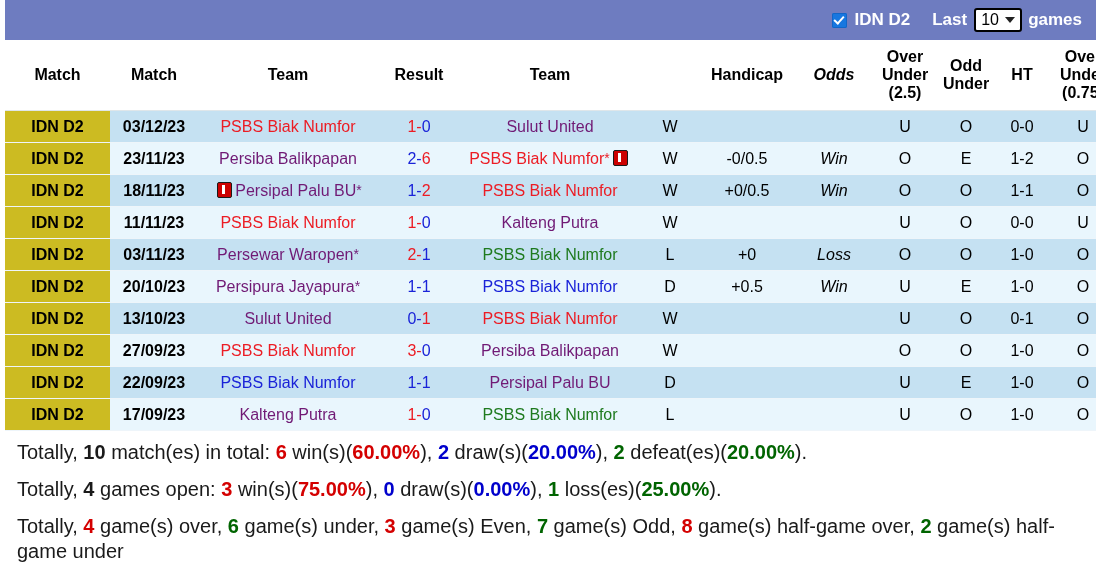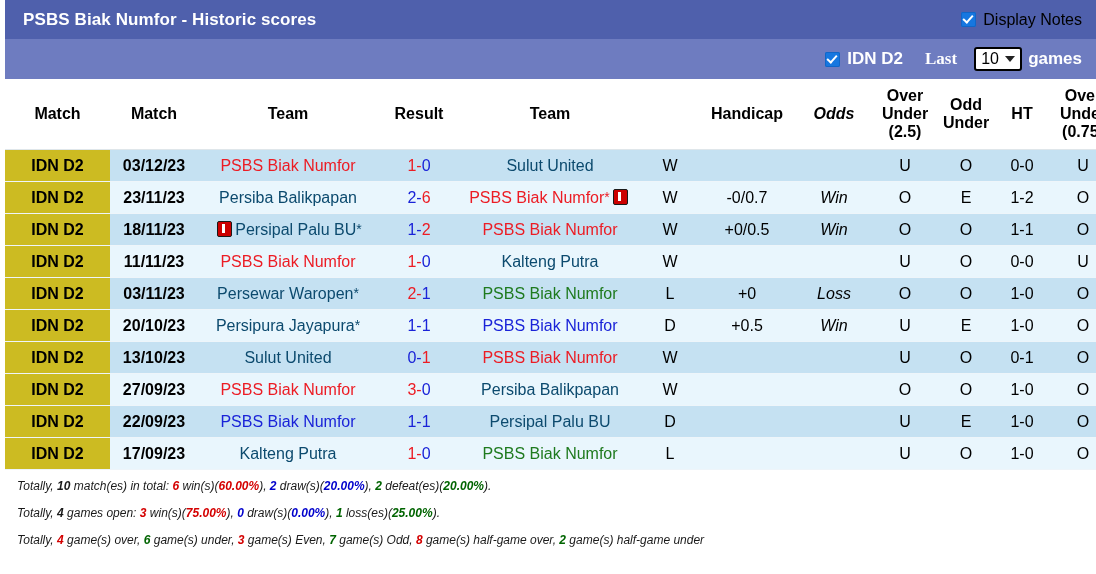--- a/index.html
+++ b/index.html
@@ -27,21 +27,21 @@
     width:15px;height:15px;border-radius:2px;background:#1777e0;
     display:inline-block;position:relative;margin-right:7px;flex:none;
     box-shadow:inset 0 0 0 1px #1166c8;
   }
   .chk::after{
     content:"";position:absolute;left:4px;top:1px;width:4px;height:8px;
     border:solid #ffffff;border-width:0 2px 2px 0;transform:rotate(42deg);
   }
   .opt-group{display:flex;align-items:center;}
   .opt-label{margin-right:22px;}
-  .lastlabel{margin-right:17px;font-family:Liberation Serif, serif;}
+  .lastlabel{margin-right:7px;}
   .select-box{
     display:inline-flex;align-items:center;justify-content:center;
     background:#ffffff;color:#000000;border:2px solid #000000;border-radius:3px;
     height:24px;min-width:48px;padding:0 5px;font-size:16px;font-weight:normal;
     margin-right:6px;box-sizing:border-box;
   }
   .select-box .caret{
     margin-left:6px;width:0;height:0;border-left:5px solid transparent;
     border-right:5px solid transparent;border-top:6px solid #222;
   }
@@ -75,50 +75,44 @@
   .c-ou25{width:58px;}
   .c-oe{width:56px;}
   .c-ht{width:48px;text-align:center;}
   .c-ou075{width:66px;}
   .home-cell{text-align:right;padding-right:12px;}
   .away-cell{text-align:left;padding-left:12px;}
   .wdl{text-align:left;padding-left:4px;}
   .red{color:#ec1c24;}
   .blue{color:#1a23d8;}
   .green{color:#1e7a1e;}
-  .dark{color:#0c4a6e;}
+  .dark{color:#701a75;}
   .star{font-size:14px;vertical-align:top;}
   .card{
     display:inline-block;width:13px;height:14px;background:#cc0000;
     border:1px solid #1a1a1a;border-radius:2px;vertical-align:-2px;
     position:relative;margin:0 3px;
   }
   .card::after{
     content:"";position:absolute;left:4px;top:2px;width:3px;height:9px;
     background:#ffffff;
   }
   
   .footer{padding:3px 10px 0 10px;}
-  .fline{font-size:12px;color:#1a1a1a;padding:6px 0 6px 2px;line-height:1.25;font-style:italic;}
+  .fline{font-size:20px;color:#1a1a1a;padding:6px 0 6px 2px;line-height:1.25;}
   .b{font-weight:bold;}
   .fred{color:#d40000;font-weight:bold;}
   .fblue{color:#0000cc;font-weight:bold;}
   .fgreen{color:#006400;font-weight:bold;}
 </style>
 </head>
 <body>
 
 <div class="page">
 
-  <div class="titlebar">
-    <span class="title-text">PSBS Biak Numfor - Historic scores</span>
-    <span class="spacer"></span>
-    <span class="chk"></span>
-    <span>Display Notes</span>
-  </div>
 
   <div class="optionbar">
     <span class="opt-group">
       <span class="chk"></span>
       <span class="opt-label">IDN D2</span>
     </span>
     <span class="lastlabel">Last</span>
     <span class="select-box">
       <span>10</span>
       <span class="caret"></span>
@@ -169,21 +163,21 @@
           <td class="c-ht">0-0</td>
           <td class="c-ou075 green">U</td>
         </tr>
         <tr class="even">
           <td class="match c-match">IDN D2</td>
           <td class="c-date">23/11/23</td>
           <td class="c-home home-cell"><span class="dark">Persiba Balikpapan</span></td>
           <td class="c-res"><span class="blue">2</span><span class="blue">-</span><span class="red">6</span></td>
           <td class="c-away away-cell"><span class="red">PSBS Biak Numfor</span><span class="star red">*</span><span class="card"></span></td>
           <td class="c-wdl wdl red">W</td>
-          <td class="c-hcap">-0/0.7</td>
+          <td class="c-hcap">-0/0.5</td>
           <td class="c-odds red">Win</td>
           <td class="c-ou25 red">O</td>
           <td class="c-oe red">E</td>
           <td class="c-ht">1-2</td>
           <td class="c-ou075 red">O</td>
         </tr>
         <tr class="odd">
           <td class="match c-match">IDN D2</td>
           <td class="c-date">18/11/23</td>
           <td class="c-home home-cell"><span class="card"></span><span class="dark">Persipal Palu BU</span><span class="star dark">*</span></td>

